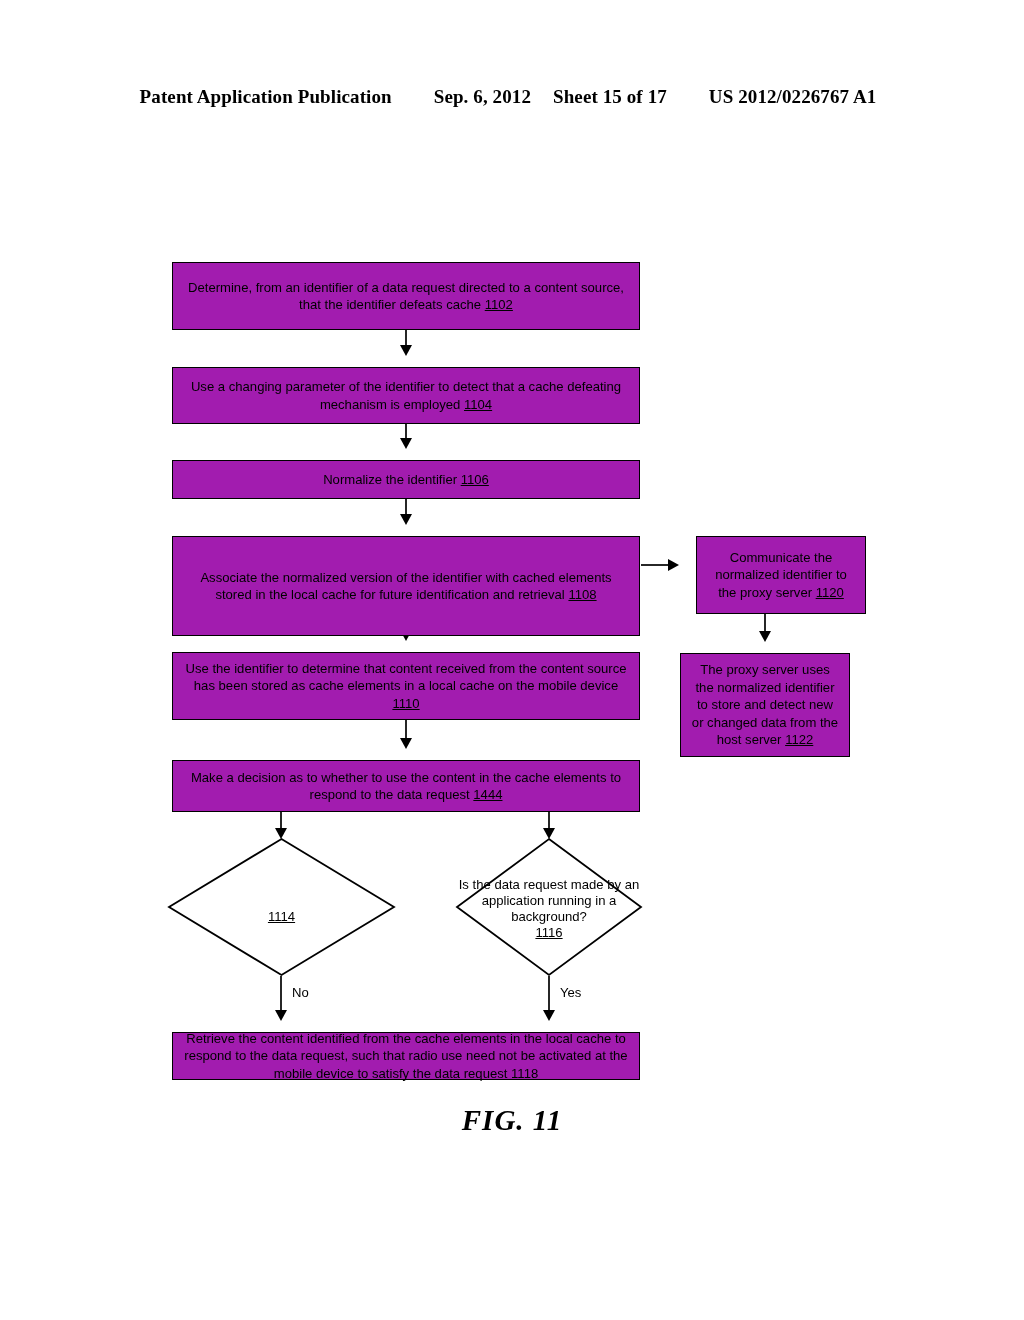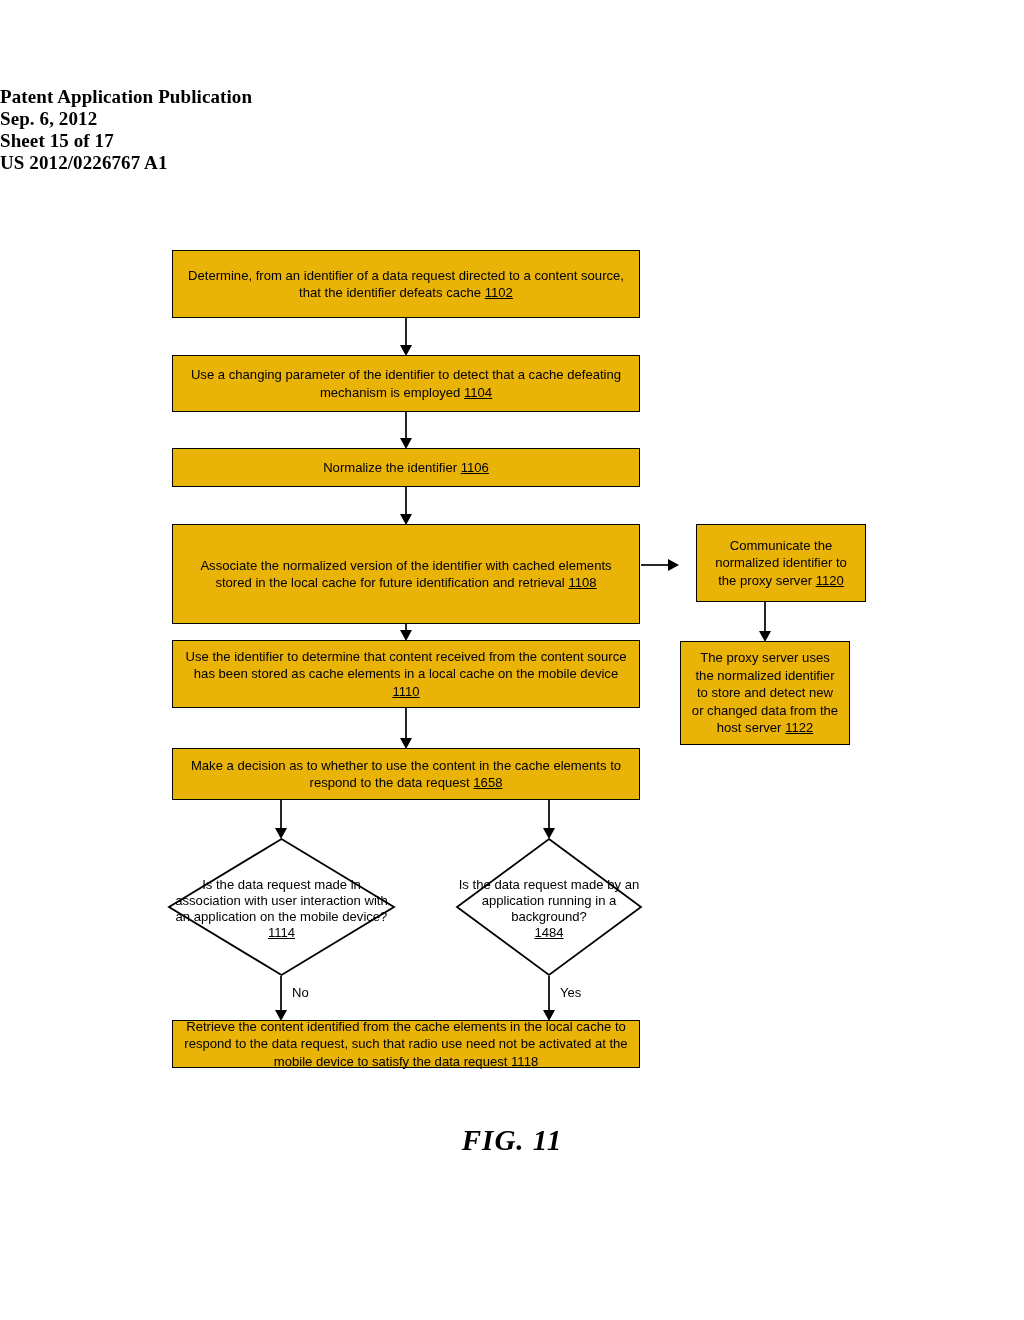--- a/index.html
+++ b/index.html
@@ -24,49 +24,49 @@
     left: 0;
     width: 1024px;
     display: flex;
     justify-content: center;
     align-items: baseline;
     font-family: "Liberation Serif", serif;
     font-weight: bold;
     font-size: 19px;
     letter-spacing: 0.1px;
     white-space: nowrap;
-    flex-direction: column;
   }
   .page-header .hdr-pub      { margin-right: 42px; }
   .page-header .hdr-date     { margin-right: 22px; }
   .page-header .hdr-sheet    { margin-right: 42px; }
   .page-header .hdr-patno    { margin-right: 8px; }
 
   
   .flow {
     position: absolute;
     left: 0;
     top: 0;
     width: 1024px;
     height: 1320px;
   }
 
   
   .node {
     position: absolute;
     box-sizing: border-box;
     border: 1.6px solid #000;
-    background: #eab308;
+    background: #a21caf;
     display: flex;
     align-items: center;
     justify-content: center;
     text-align: center;
     font-size: 13.1px;
     line-height: 17.5px;
     padding: 4px 10px;
+    margin-top: 12px;
   }
   .node .txt { display: block; }
 
   
   .ref { text-decoration: underline; }
 
   
   #box-1102 { left: 172px; top: 250px;  width: 468px; height: 68px; }
   #box-1104 { left: 172px; top: 355px;  width: 468px; height: 57px; }
   #box-1106 { left: 172px; top: 448px;  width: 468px; height: 39px; }
@@ -127,21 +127,20 @@
     position: absolute;
     left: 0;
     top: 1104px;
     width: 1024px;
     text-align: center;
     font-family: "Liberation Serif", serif;
     font-weight: bold;
     font-style: italic;
     font-size: 29px;
     letter-spacing: 1px;
-    margin-top: 20px;
   }
 </style>
 </head>
 <body>
 
 <div class="page-header">
   <span class="hdr-pub">Patent Application Publication</span>
   <span class="hdr-date">Sep. 6, 2012</span>
   <span class="hdr-sheet">Sheet 15 of 17</span>
   <span class="hdr-patno">US 2012/0226767 A1</span>
@@ -210,21 +209,21 @@
   </div>
 
   <div class="node" id="box-1110">
     <span class="txt">
       <span>Use the identifier to determine that content received from the content source has been stored as cache elements in a local cache on the mobile device </span><span class="ref">1110</span>
     </span>
   </div>
 
   <div class="node" id="box-1112">
     <span class="txt">
-      <span>Make a decision as to whether to use the content in the cache elements to respond to the data request </span><span class="ref">1658</span>
+      <span>Make a decision as to whether to use the content in the cache elements to respond to the data request </span><span class="ref">1444</span>
     </span>
   </div>
 
   <div class="node" id="box-1118">
     <span class="txt">
       <span>Retrieve the content identified from the cache elements in the local cache to respond to the data request, such that radio use need not be activated at the mobile device to satisfy the data request </span><span class="ref">1118</span>
     </span>
   </div>
 
   <div class="node" id="box-1120">
@@ -237,32 +236,32 @@
     <span class="txt">
       <span>The proxy server uses the normalized identifier to store and detect new or changed data from the host server </span><span class="ref">1122</span>
     </span>
   </div>
 
   <div class="diamond-wrap" id="dia-1114">
     <svg viewBox="0 0 227 138" width="227" height="138">
       <polygon points="113.5,1 226,69 113.5,137 1,69" fill="#ffffff" stroke="#000" stroke-width="1.8"></polygon>
     </svg>
     <div class="dtext">
-      <span>Is the data request made in association with user interaction with an application on the mobile device?</span><br>
+      <br>
       <span class="ref">1114</span>
     </div>
   </div>
 
   <div class="diamond-wrap" id="dia-1116">
     <svg viewBox="0 0 186 138" width="186" height="138">
       <polygon points="93,1 185,69 93,137 1,69" fill="#ffffff" stroke="#000" stroke-width="1.8"></polygon>
     </svg>
     <div class="dtext">
       <span>Is the data request made by an application running in a background?</span><br>
-      <span class="ref">1484</span>
+      <span class="ref">1116</span>
     </div>
   </div>
 
   <div class="branch-label" id="label-no">No</div>
   <div class="branch-label" id="label-yes">Yes</div>
 
 </div>
 
 <div class="fig-caption">FIG. 11</div>
 

